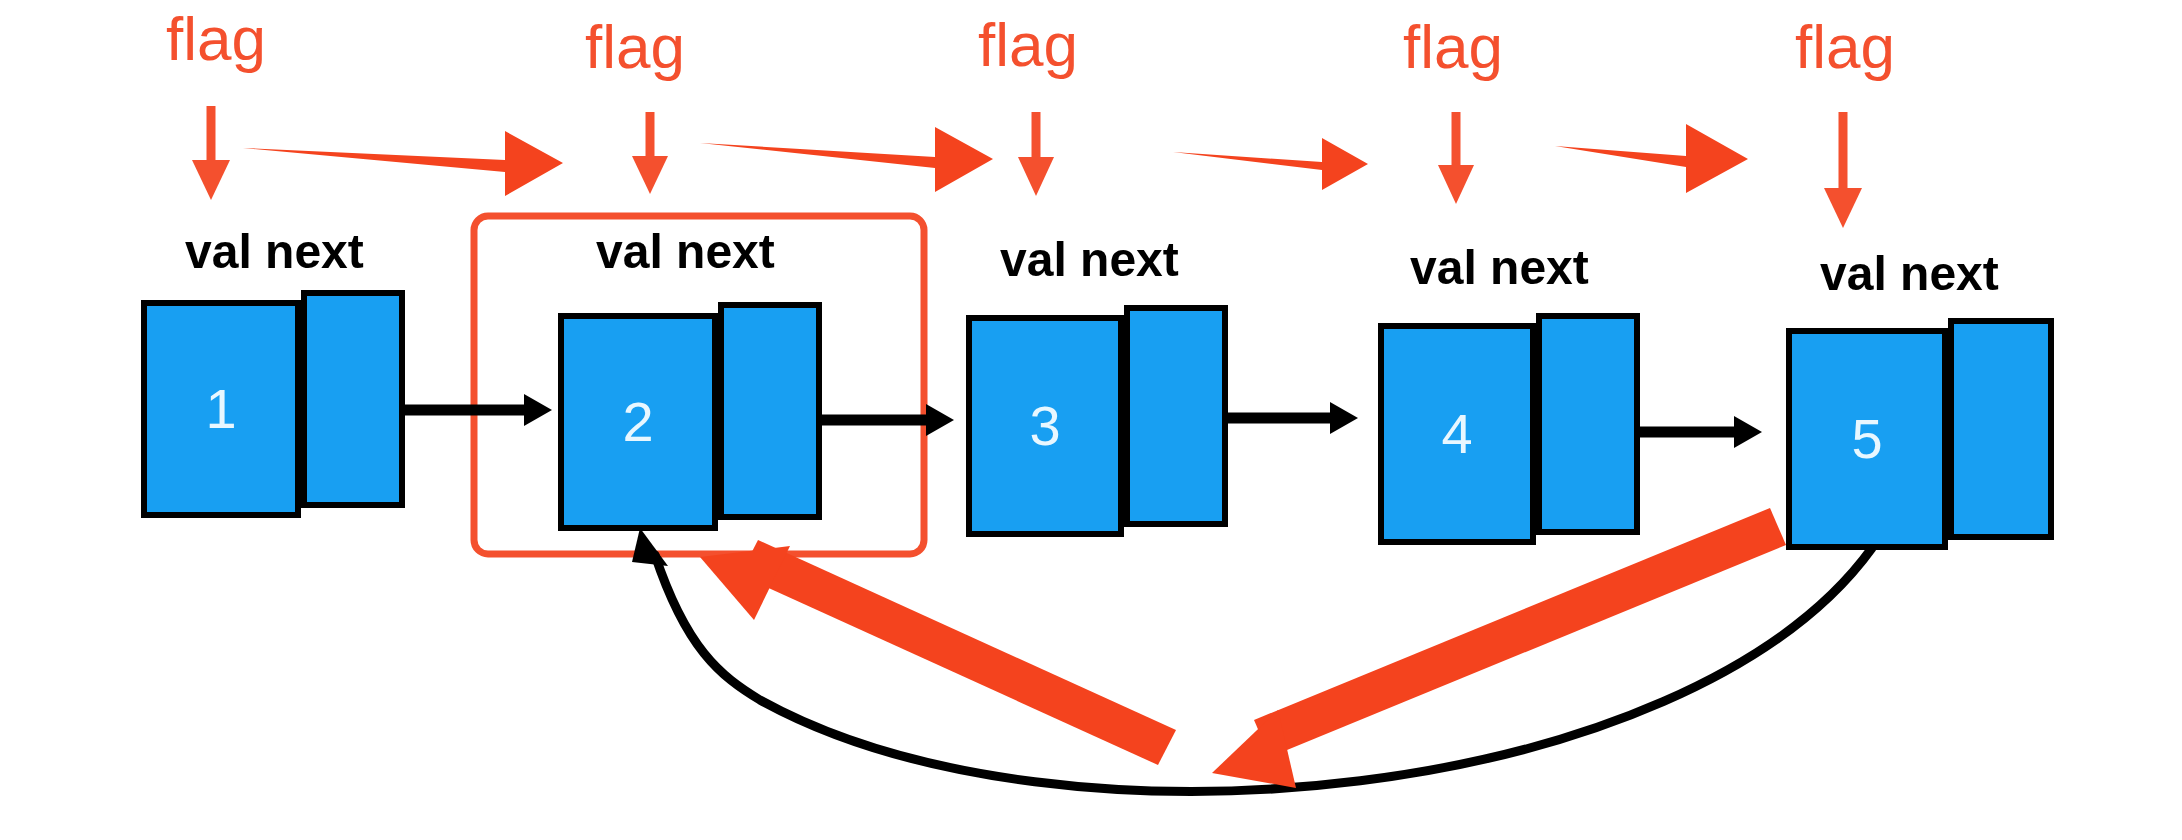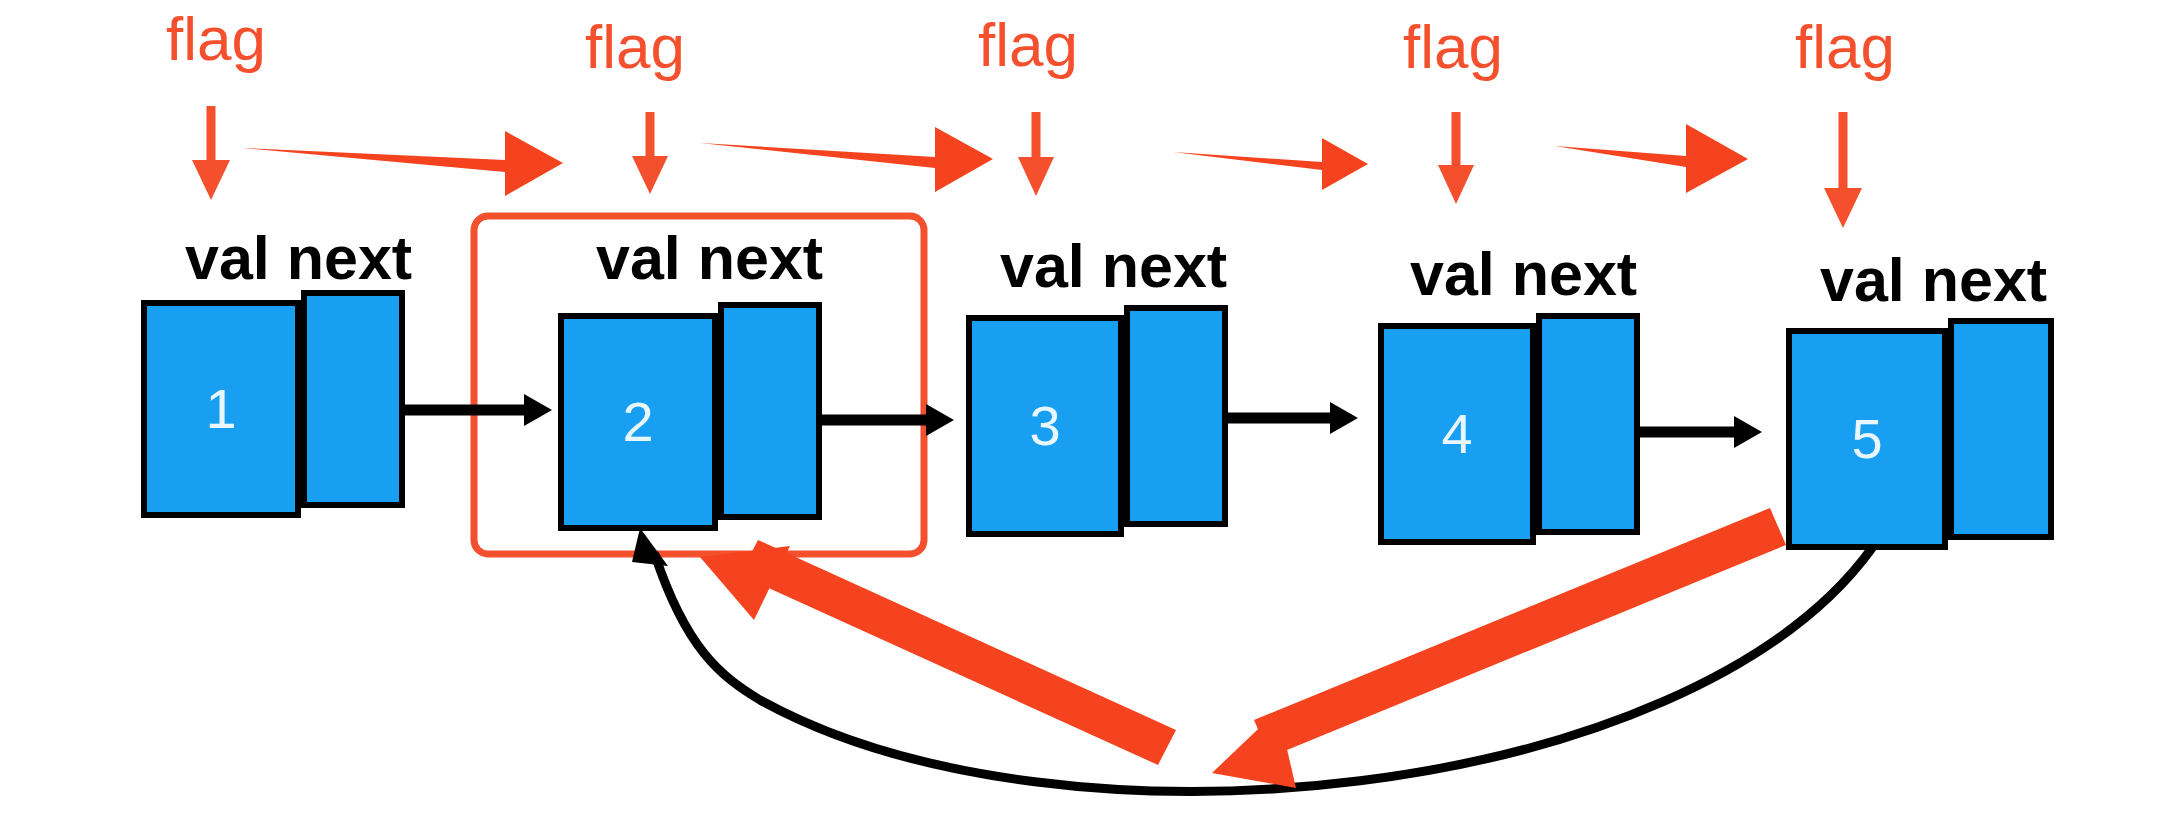--- a/index.html
+++ b/index.html
@@ -30,21 +30,21 @@
     font-size: 62px;
     font-weight: 400;
     color: #F4502E;
     line-height: 1;
     white-space: nowrap;
     letter-spacing: 0px;
   }
   .valnext-label {
     position: absolute;
     font-family: "Liberation Sans", sans-serif;
-    font-size: 61px;
+    font-size: 48px;
     font-weight: bold;
     color: #000000;
     line-height: 1;
     white-space: nowrap;
   }
   .node {
     position: absolute;
   }
   .cell {
     position: absolute;

